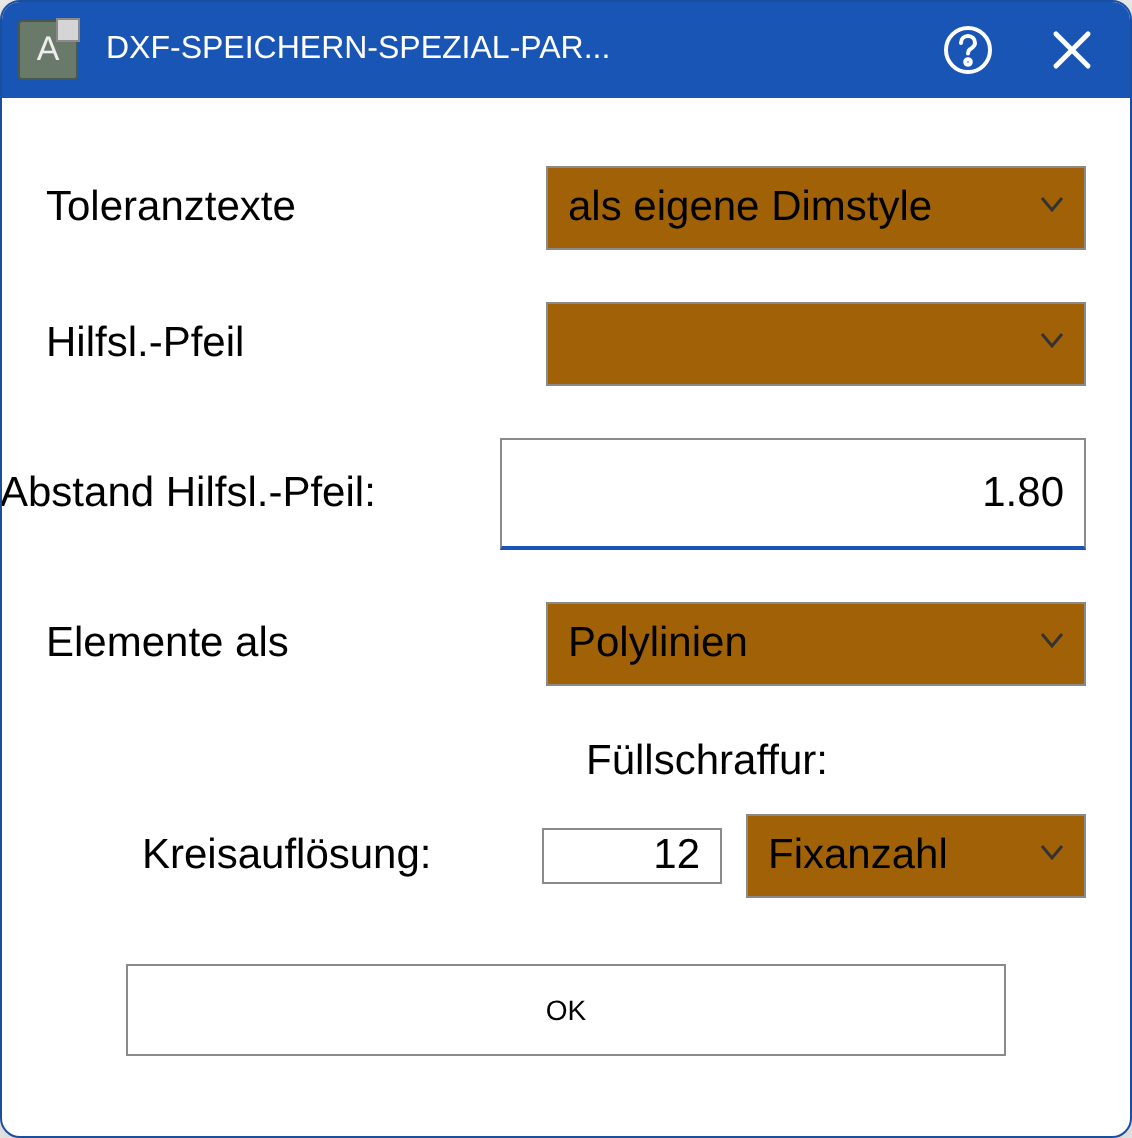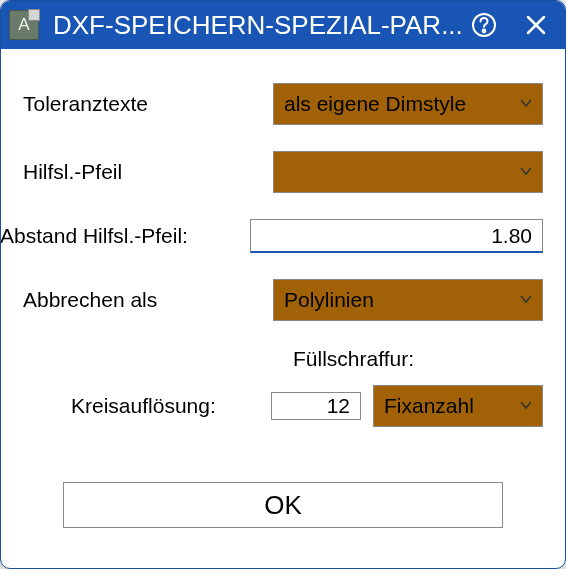--- a/index.html
+++ b/index.html
@@ -48,21 +48,21 @@
   .app-icon::after {
     content: "";
     position: absolute;
     top: -2px; right: -2px;
     width: 10px; height: 10px;
     background: #d5d5d5;
     border: 1px solid #8a8a8a;
   }
   .title {
     flex: 1;
-    font-size: 26px;
+    font-size: 16px;
     color: #ffffff;
     white-space: nowrap;
     overflow: hidden;
     text-overflow: ellipsis;
   }
   .help-icon {
     width: 30px; height: 30px;
     margin-right: 22px;
     display: flex; align-items: center; justify-content: center;
   }
@@ -103,21 +103,21 @@
     cursor: pointer;
   }
   .select .caret {
     position: absolute;
     right: 8px;
     top: 50%;
     transform: translateY(-50%);
   }
   .input {
     flex: 1;
-    height: 34px;
+    height: 56px;
     border: 1px solid #8a8a8a;
     border-bottom: 2px solid #1955b5;
     padding: 0 10px;
     font-size: 21px;
     text-align: right;
     outline: none;
     background: #fff;
   }
   .row-resolution .num {
     width: 90px;
@@ -135,21 +135,21 @@
     display: flex;
     gap: 40px;
     padding: 0 40px 20px 40px;
     justify-content: space-between;
   }
   .btn {
     flex: 1;
     height: 46px;
     border: 1px solid #8a8a8a;
     background: #fff;
-    font-size: 26px;
+    font-size: 14px;
     cursor: pointer;
     font-family: inherit;
   }
 </style>
 </head>
 <body>
 
 <div class="window">
   <div class="titlebar">
     <div class="app-icon">
@@ -195,21 +195,21 @@
         </span>
       </div>
     </div>
 
     <div class="row">
       <div class="label">Abstand Hilfsl.-Pfeil:</div>
       <input class="input" type="text" value="1.80" style="">
     </div>
 
     <div class="row">
-      <div class="label">Abbrechen als</div>
+      <div class="label">Elemente als</div>
       <div class="select">
         <span>Polylinien</span>
         <span class="caret">
           <svg width="16" height="16" viewBox="0 0 16 16">
               <polyline points="3,5 8,11 13,5" fill="none" stroke="#333" stroke-width="1.5"></polyline>
             </svg>
         </span>
       </div>
     </div>
 

